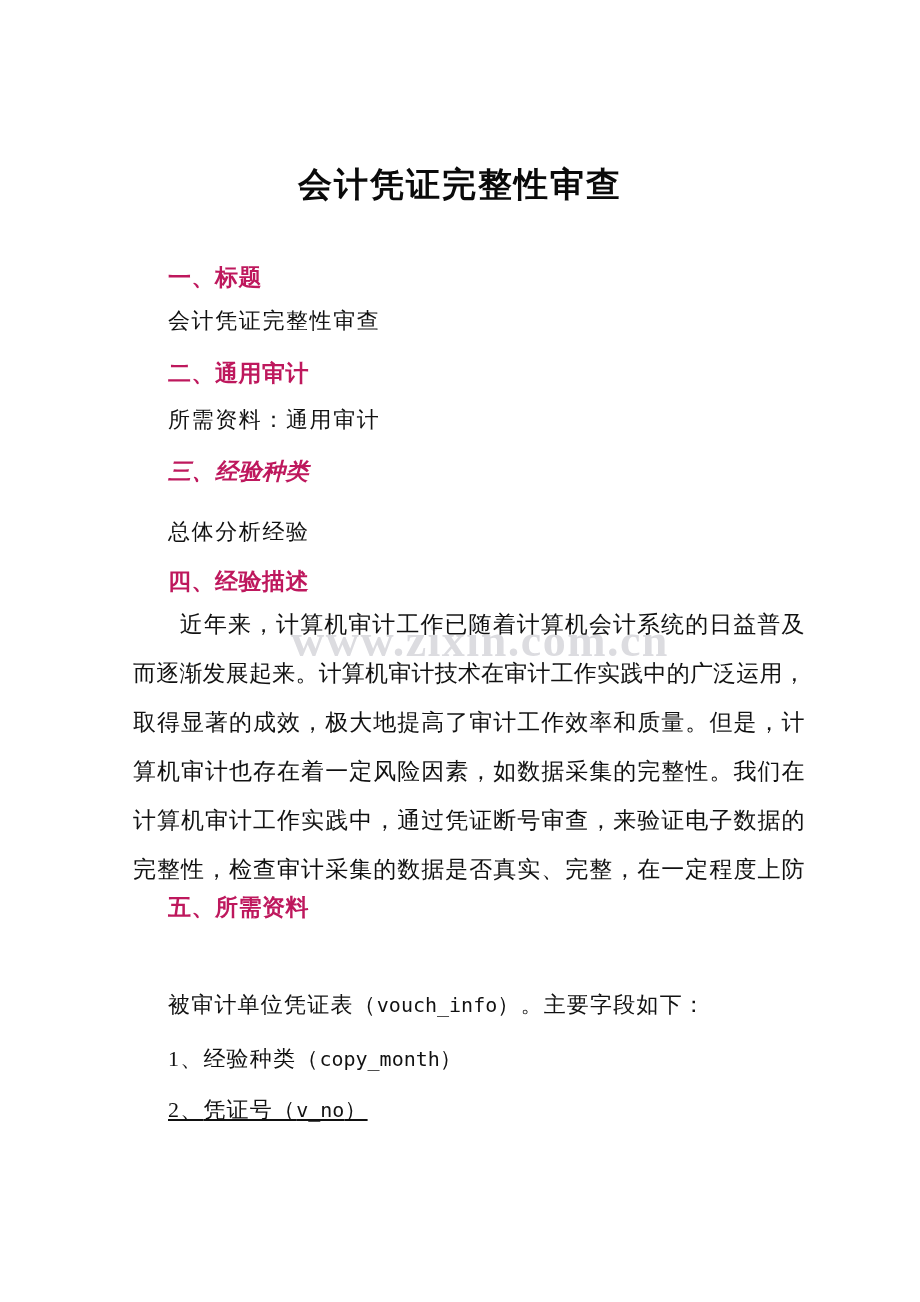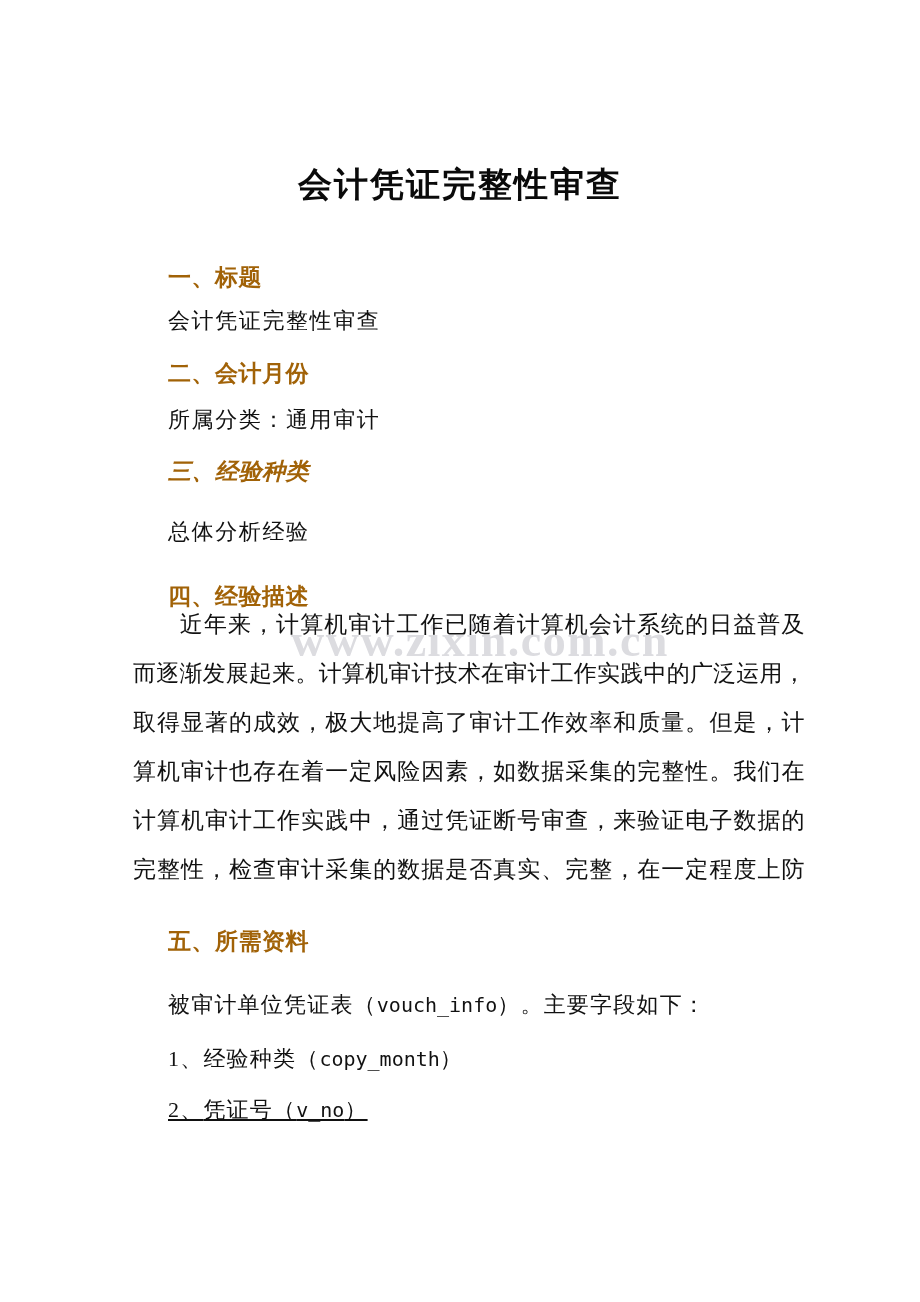--- a/index.html
+++ b/index.html
@@ -70,21 +70,21 @@
     position: absolute;
     left: 0;
     width: 920px;
   }
 
   .heading {
     font-family: "DejaVu Sans", "Liberation Sans", sans-serif;
     font-weight: 700;
     font-size: 23px;
     letter-spacing: 0.5px;
-    color: #a16207;
+    color: #be185d;
     padding-left: 168px;
     line-height: 1.2;
   }
 
   .subline {
     font-family: "Liberation Serif", "DejaVu Serif", serif;
     font-size: 22px;
     letter-spacing: 1.6px;
     color: #111111;
     padding-left: 168px;
@@ -145,34 +145,34 @@
     <div class="doc-title">会计凭证完整性审查</div>
 
     <div class="block" style="top:264px;">
       <div class="heading">一、标题</div>
     </div>
     <div class="block" style="top:308px;">
       <div class="subline">会计凭证完整性审查</div>
     </div>
 
     <div class="block" style="top:360px;">
-      <div class="heading">二、会计月份</div>
+      <div class="heading">二、通用审计</div>
     </div>
     <div class="block" style="top:407px;">
-      <div class="subline">所属分类：通用审计</div>
+      <div class="subline">所需资料：通用审计</div>
     </div>
 
     <div class="block" style="top:458px;font-style:italic;">
       <div class="heading">三、经验种类</div>
     </div>
     <div class="block" style="top:519px;">
       <div class="subline">总体分析经验</div>
     </div>
 
-    <div class="block" style="top:583px;">
+    <div class="block" style="top:568px;">
       <div class="heading">四、经验描述</div>
     </div>
 
     <div class="para" style="top:600px;">
       <span class="line justified">
           <span class="indent"></span>
           <span>近</span>
           <span>年</span>
           <span>来</span>
           <span>，</span>
@@ -345,21 +345,21 @@
           <span>在</span>
           <span>一</span>
           <span>定</span>
           <span>程</span>
           <span>度</span>
           <span>上</span>
           <span>防</span>
         </span>
     </div>
 
-    <div class="block" style="top:928px;">
+    <div class="block" style="top:894px;">
       <div class="heading">五、所需资料</div>
     </div>
 
     <div class="list-line" style="top:992px;">
       <span>被审计单位凭证表（</span><span class="mono">vouch_info</span><span>）。主要字段如下：</span>
     </div>
 
     <div class="list-line" style="top:1046px;">
       <span>1、</span><span>经验种类（</span><span class="mono">copy_month</span><span>）</span>
     </div>

